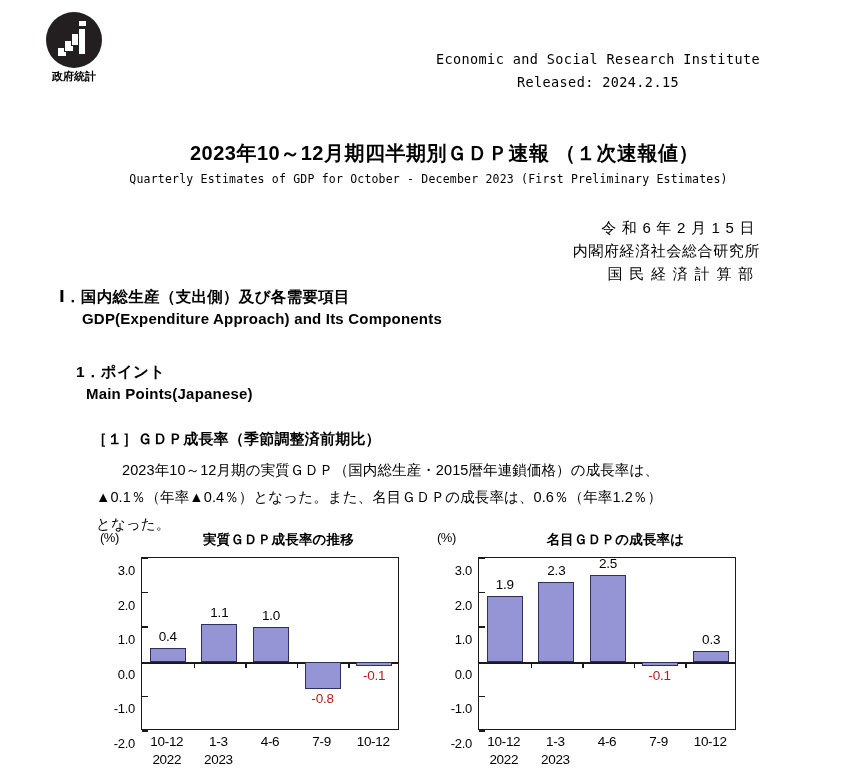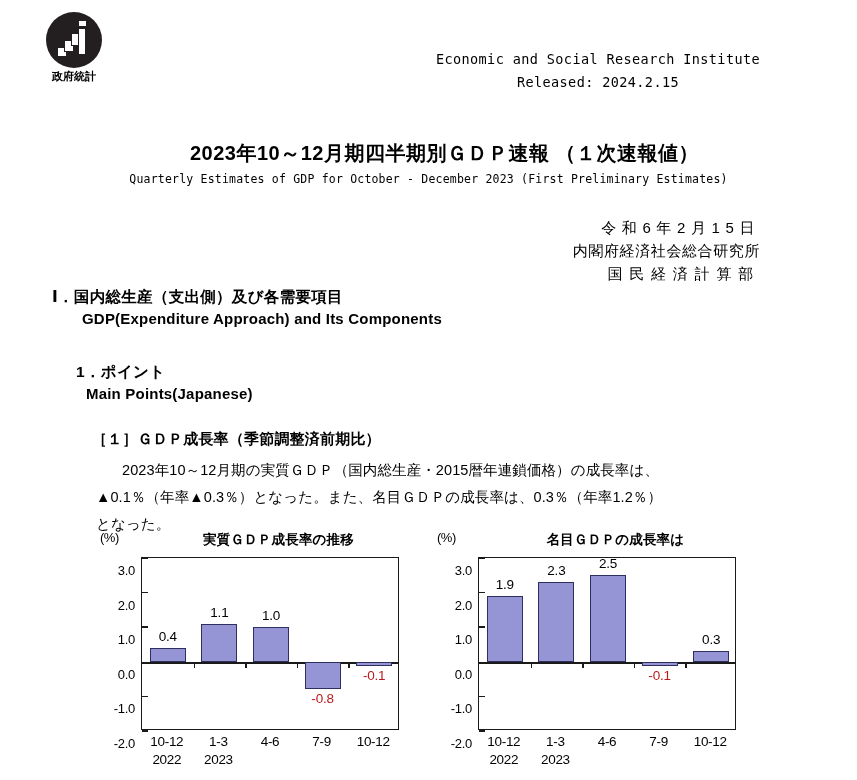--- a/index.html
+++ b/index.html
@@ -100,21 +100,21 @@
     white-space: nowrap;
   }
   .issuer div { letter-spacing: 0px; }
   .issuer .sp-wide { letter-spacing: 5.6px; padding-right: 0px; }
   .issuer .sp-mid { letter-spacing: 0.6px; }
   .issuer .sp-part { letter-spacing: 6.8px; }
 
   
   .sec1-ja {
     position: absolute;
-    left: 52px;
+    left: 59px;
     top: 287px;
     font-size: 15.5px;
     font-weight: bold;
     letter-spacing: 0.3px;
   }
   .sec1-en {
     position: absolute;
     left: 82px;
     top: 310px;
     font-size: 15px;
@@ -290,21 +290,21 @@
 </div>
 
 <div class="sec1-ja">Ⅰ．国内総生産（支出側）及び各需要項目</div>
 <div class="sec1-en">GDP(Expenditure Approach) and Its Components</div>
 <div class="sec2-ja">1．ポイント</div>
 <div class="sec2-en">Main Points(Japanese)</div>
 <div class="sec3-ja">［１］ＧＤＰ成長率（季節調整済前期比）</div>
 
 <div class="body-para">
   <div class="indent">2023年10～12月期の実質ＧＤＰ（国内総生産・2015暦年連鎖価格）の成長率は、</div>
-  <div>▲0.1％（年率▲0.3％）となった。また、名目ＧＤＰの成長率は、0.3％（年率1.2％）</div>
+  <div>▲0.1％（年率▲0.4％）となった。また、名目ＧＤＰの成長率は、0.6％（年率1.2％）</div>
   <div>となった。</div>
 </div>
 
 <div class="chart chart-left">
   <div class="pct-label">(%)</div>
   <div class="chart-title">実質ＧＤＰ成長率の推移</div>
   <div class="plot-frame">
     <div class="zero-line"></div>
     <div class="axis-layer">
         <div class="ytick" style="top: -0.75px;"></div>

